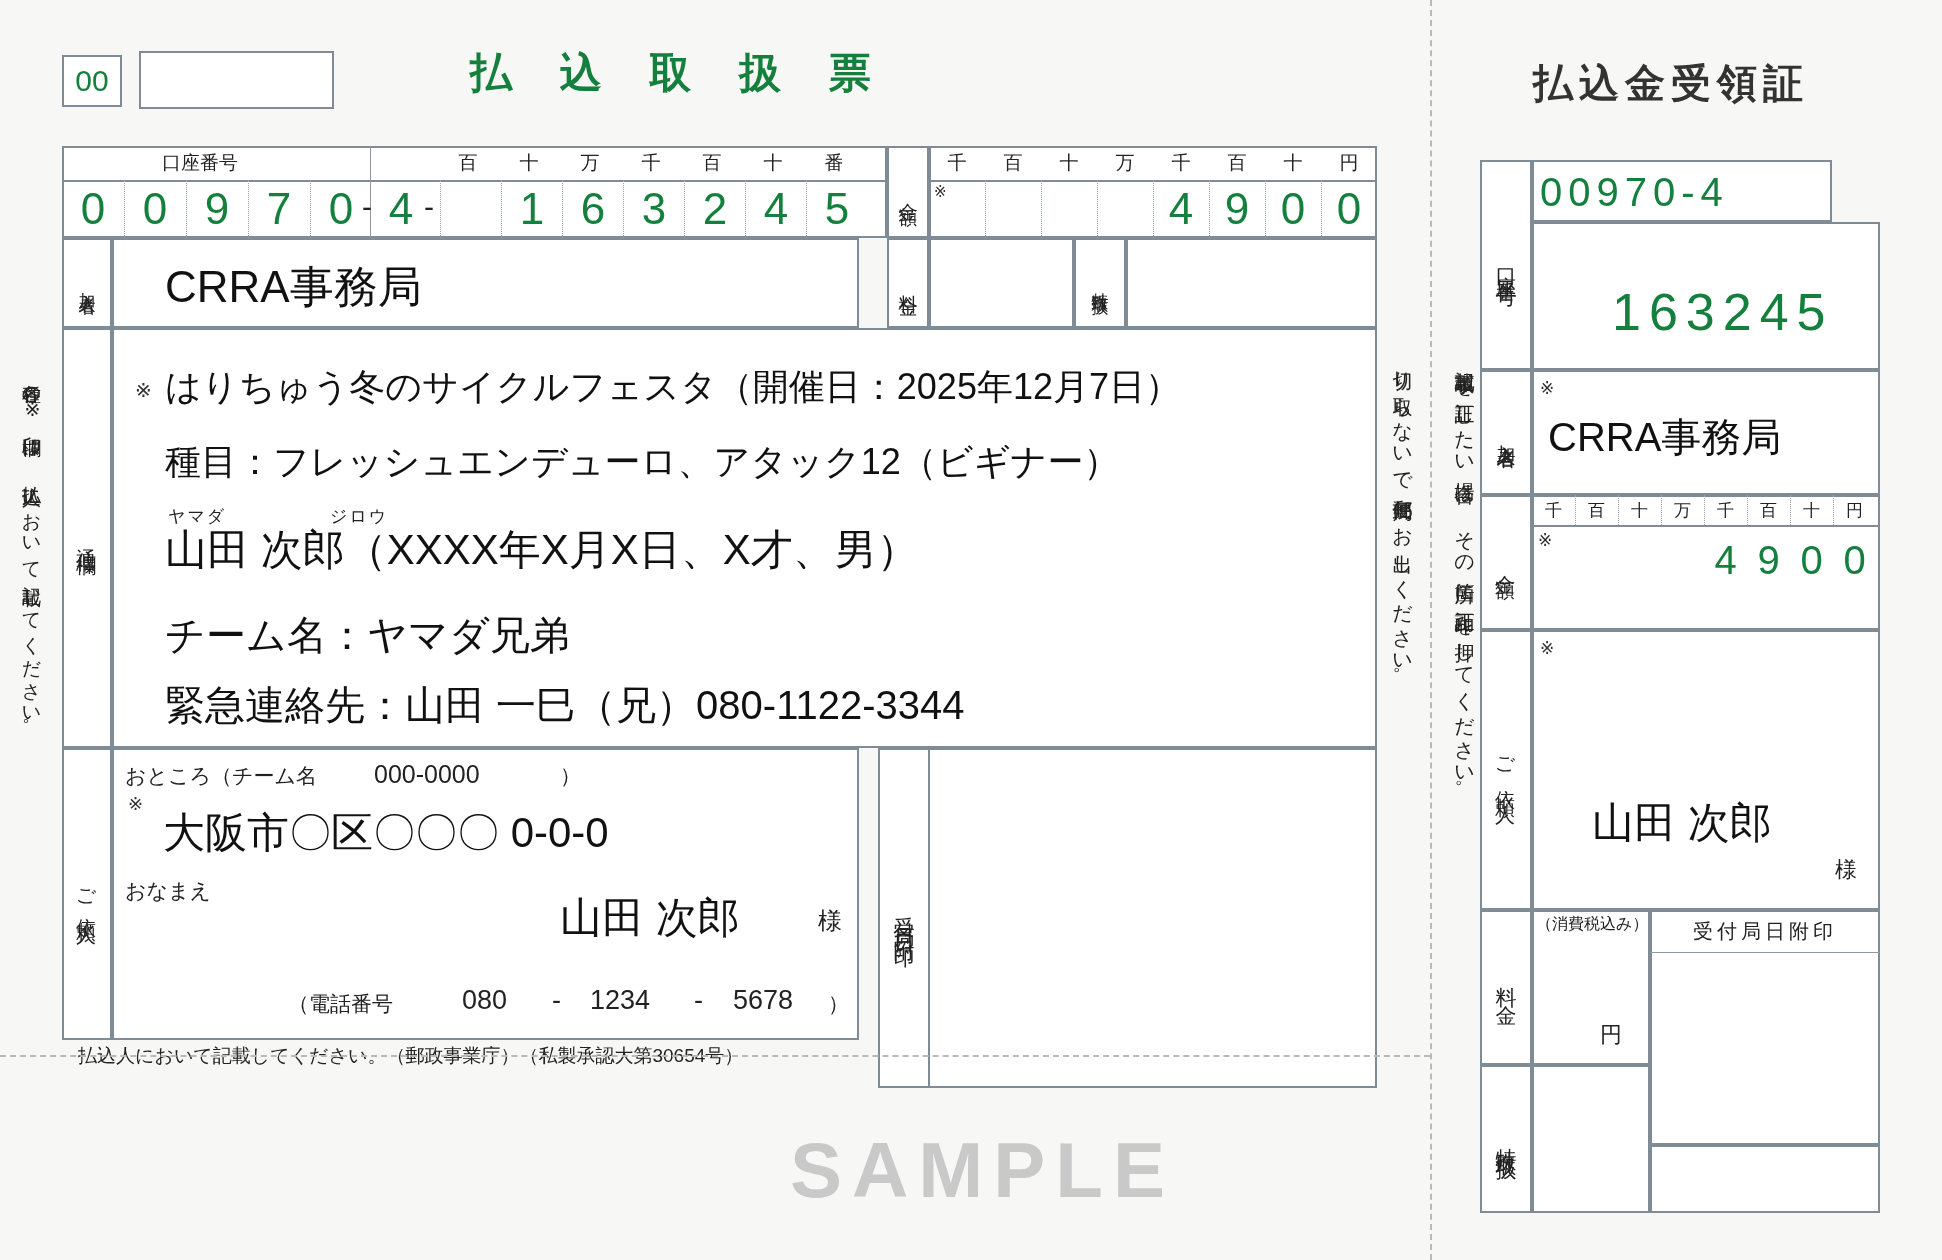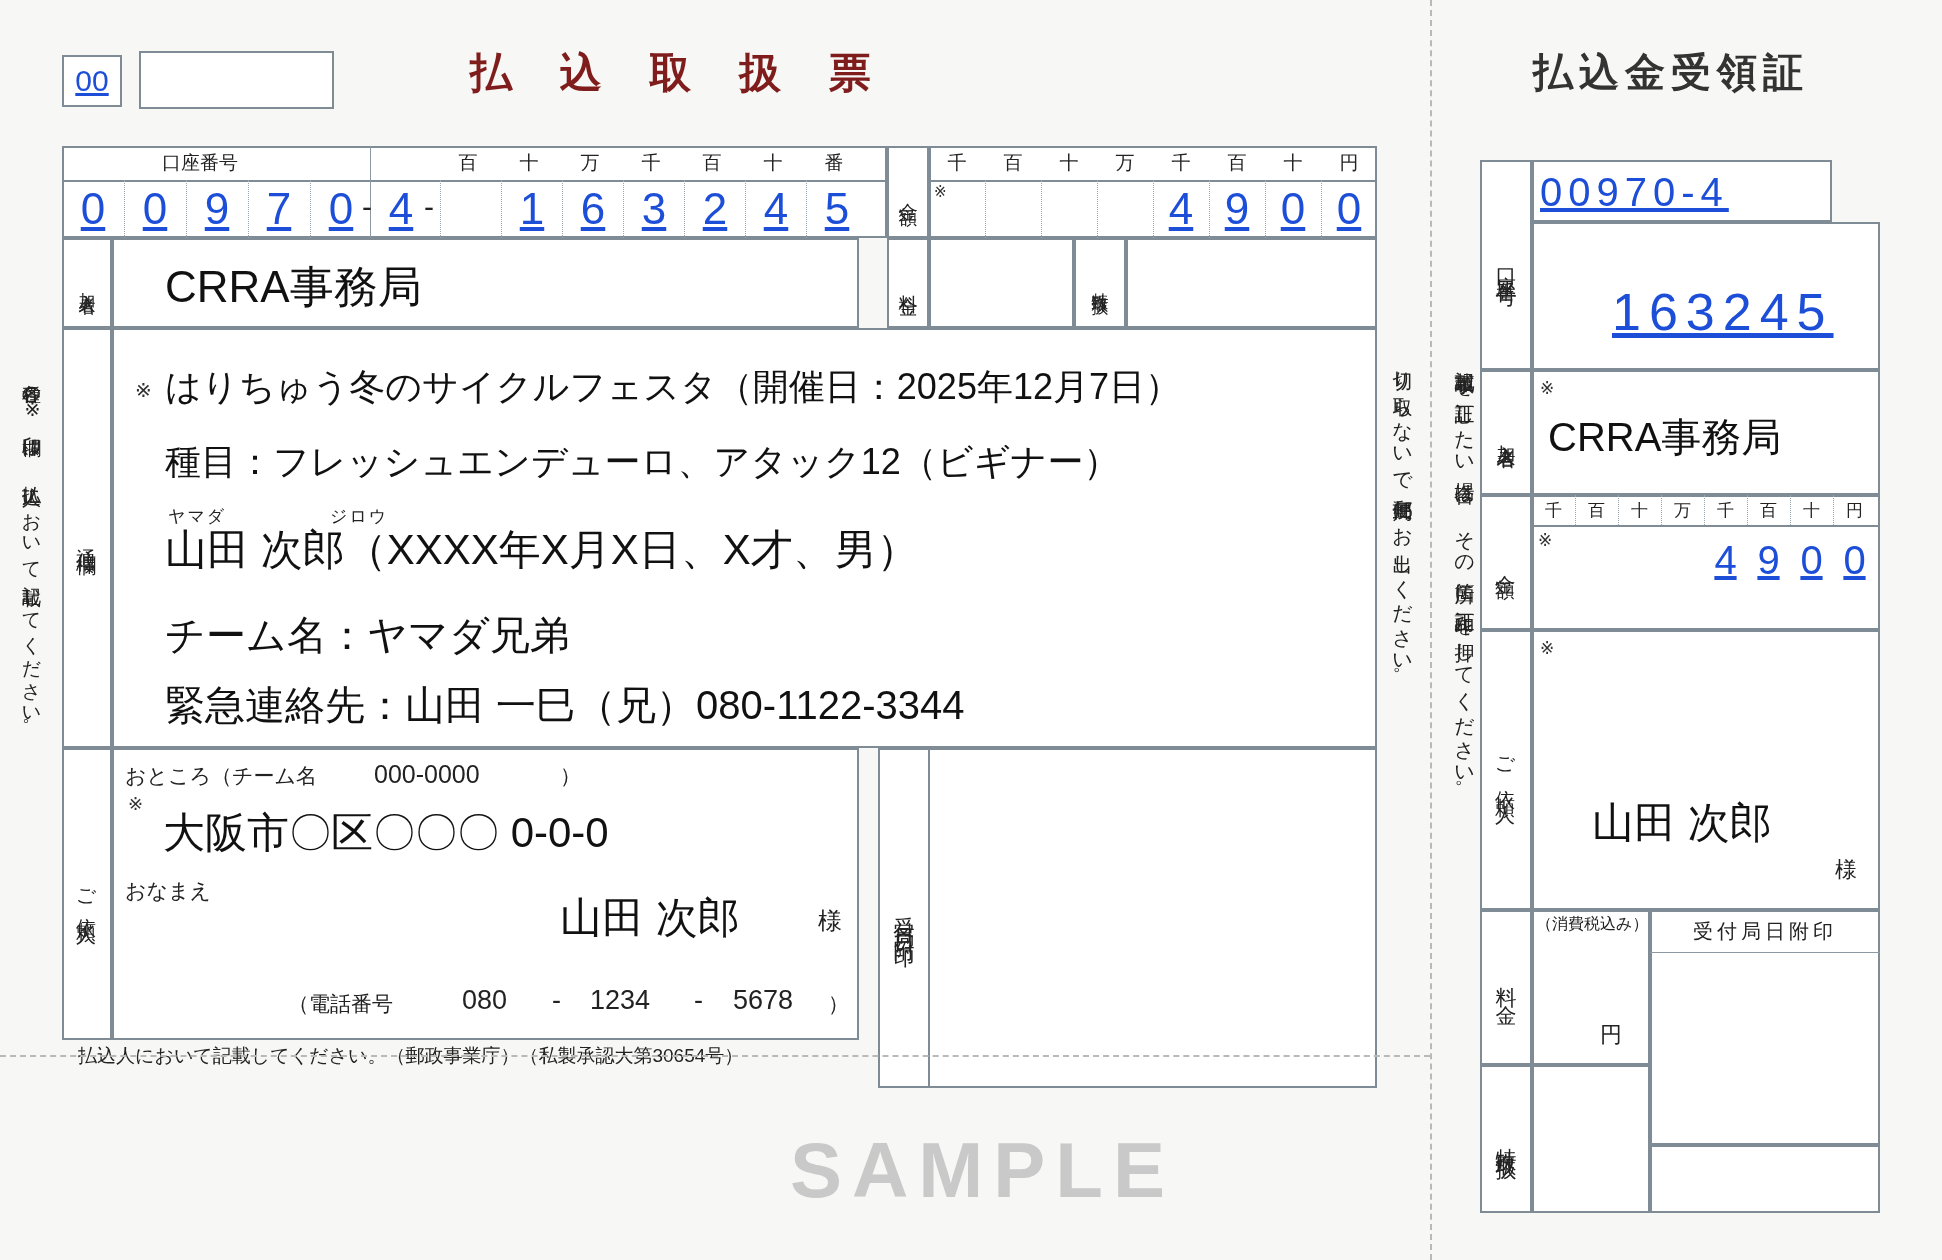--- a/index.html
+++ b/index.html
@@ -7,24 +7,24 @@
   .sheet{position:absolute;left:0;top:0;width:1942px;height:1260px;background:#f7f7f5;}
 
   
   .vdash{position:absolute;left:1430px;top:0;width:0;height:1260px;border-left:2px dashed #b9b9b9;}
   .hdash{position:absolute;left:0;top:1055px;width:1430px;height:0;border-top:2px dashed #b9b9b9;}
 
   
   .bx{position:absolute;box-sizing:border-box;border:2px solid #7f8c96;background:#fff;}
   .ctr{display:flex;align-items:center;justify-content:center;}
 
-  .title{position:absolute;font-size:42px;letter-spacing:18px;font-weight:bold;color:#7f1d1d;}
-  .title2{position:absolute;font-size:40px;letter-spacing:6px;font-weight:bold;color:#333;}
-
-  .digit{position:absolute;font-size:44px;color:#1d4ed8;text-decoration:underline;}
+  .title{position:absolute;font-size:42px;letter-spacing:18px;font-weight:bold;color:#15803d;}
+  .title2{position:absolute;font-size:40px;letter-spacing:6px;font-weight:bold;color:#333;margin-top:11px;}
+
+  .digit{position:absolute;font-size:44px;color:#15803d;}
   .smalltxt{position:absolute;font-size:18px;color:#222;}
   .midtxt{position:absolute;font-size:22px;color:#222;}
   .hand{position:absolute;font-size:36px;color:#111;}
   .hand-lg{position:absolute;font-size:40px;color:#111;}
   .ruby{position:absolute;font-size:17px;color:#222;letter-spacing:2px;}
   .sample{position:absolute;font-size:78px;font-weight:bold;color:#c9c9c9;letter-spacing:10px;}
 
   .vsep{position:absolute;border-left:1.5px solid #8c99a3;}
   .hsep{position:absolute;border-top:1.5px solid #8c99a3;}
   .dot{position:absolute;border-left:1.5px dotted #9aa6ae;}

